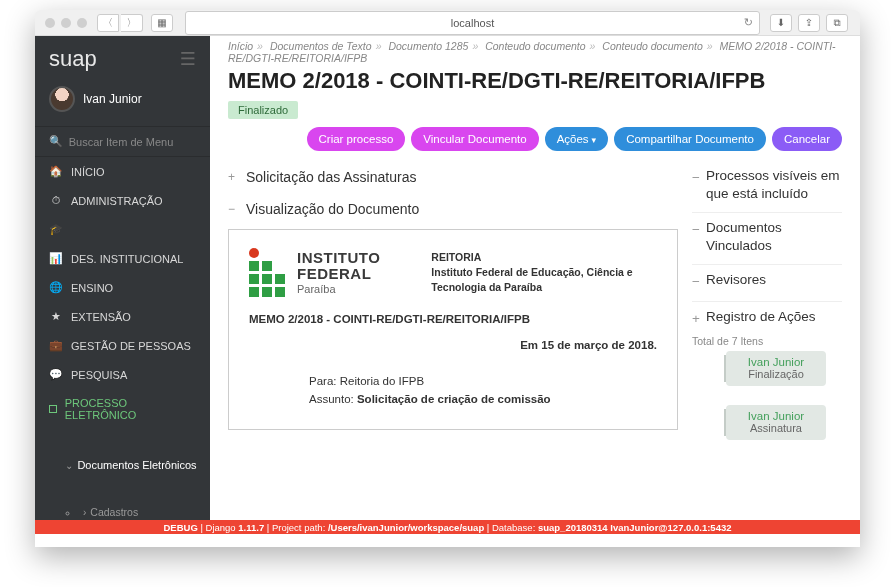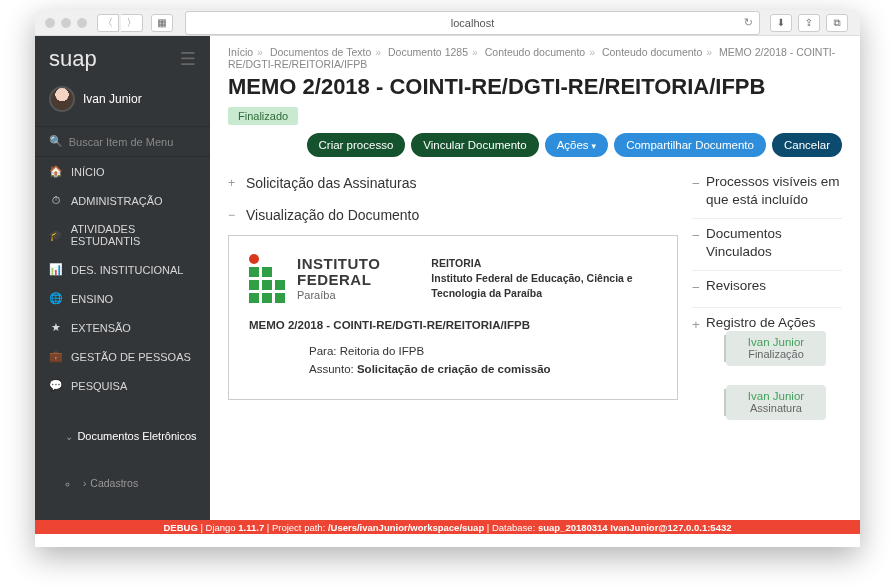--- a/index.html
+++ b/index.html
@@ -35,30 +35,30 @@
 .sq { width: 8px; height: 8px; border: 1px solid #d8d8d8; display: inline-block; }
 .submenu { list-style: none; padding-left: 26px; }
 .submenu li { padding: 5px 10px 5px 4px; font-size: 11px; color: #999; cursor: pointer; margin-top: 25px; }
 .submenu li.sel { color: #fff; }
 .submenu li .chev { margin-right: 4px; color: #999; font-size: 10px; }
 .submenu .sub2 { padding-left: 18px; }
 .submenu .sub2 li { font-size: 10.5px; }
 .submenu .sub2 li.selgr { color: #d8b657; }
 
 .main { flex: 1; background: #fff; overflow: hidden; position: relative; }
-.breadcrumb { padding: 10px 18px 2px; font-size: 10.5px; color: #888; }
+.breadcrumb { padding: 4px 18px 2px; font-size: 10.5px; color: #888; font-style: italic; }
 .breadcrumb span.sep { margin: 0 4px; color: #bbb; }
 .page-title { padding: 2px 18px 6px; font-size: 22px; font-weight: 700; color: #222; }
 .status-row { padding: 0 18px 8px; }
 .status-badge { display: inline-block; background: #c9ead0; color: #2f6b3a; font-size: 11px; padding: 3px 10px; border-radius: 2px; }
 .action-row { display: flex; justify-content: flex-end; gap: 6px; padding: 0 18px 10px; flex-wrap: wrap; }
 .btn { font-size: 11.5px; padding: 6px 12px; border-radius: 14px; color: #fff; cursor: pointer; border: none; }
-.btn-green { background: #14532d; }
+.btn-green { background: #d946ef; }
 .btn-blue { background: #2f8edb; }
-.btn-red { background: #0c4a6e; }
+.btn-red { background: #8b5cf6; }
 .btn .caret { margin-left: 3px; font-size: 9px; }
 
 .content-row { display: flex; padding: 0 18px; gap: 14px; }
 .left-col { flex: 1; min-width: 0; }
 .right-col { width: 150px; }
 
 .section-head { display: flex; align-items: center; gap: 8px; font-size: 14px; color: #333; padding: 8px 0; cursor: pointer; }
 .section-head .tg { color: #999; font-size: 12px; width: 10px; }
 
 .doc-preview { border: 1px solid #ccc; padding: 18px 20px; font-size: 12px; color: #333; margin-top: 4px; }
@@ -139,41 +139,44 @@
         <li>
             <span class="mi">🏠</span>
             <span>INÍCIO</span>
           </li>
         <li>
             <span class="mi">⏱</span>
             <span>ADMINISTRAÇÃO</span>
           </li>
         <li>
             <span class="mi">🎓</span>
-            <span>ATIVIDADES ESTUDANTIS</span>
           </li>
         <li>
             <span class="mi">📊</span>
             <span>DES. INSTITUCIONAL</span>
           </li>
         <li>
             <span class="mi">🌐</span>
             <span>ENSINO</span>
           </li>
         <li>
             <span class="mi">★</span>
             <span>EXTENSÃO</span>
           </li>
         <li>
             <span class="mi">💼</span>
             <span>GESTÃO DE PESSOAS</span>
           </li>
         <li>
             <span class="mi">💬</span>
             <span>PESQUISA</span>
+          </li>
+        <li class="active">
+            <span class="sq"></span>
+            <span>PROCESSO ELETRÔNICO</span>
           </li>
       </ul>
       <ul class="submenu">
         <li class="sel"><span class="chev">⌄</span><span>Documentos Eletrônicos</span></li>
         <ul class="sub2">
           <li><span class="chev">›</span><span>Cadastros</span></li>
           <li class="selgr"><span>Documentos</span></li>
         </ul>
       </ul>
     </div>
@@ -230,20 +233,21 @@
                   <div class="big">INSTITUTO FEDERAL</div>
                   <div class="small">Paraíba</div>
                 </div>
                 <div class="inst-desc">
                   <div>REITORIA</div>
                   <div>Instituto Federal de Educação, Ciência e Tecnologia da Paraíba</div>
                 </div>
               </div>
             </div>
             <div class="doc-title">MEMO 2/2018 - COINTI-RE/DGTI-RE/REITORIA/IFPB</div>
+            <div class="doc-date">Em 15 de março de 2018.</div>
             <div class="doc-body">
               <p class="para-to"><span class="lbl">Para:</span> <span class="val">Reitoria do IFPB</span></p>
               <p><span class="lbl">Assunto:</span> <span class="val">Solicitação de criação de comissão</span></p>
             </div>
           </div>
         </div>
 
         <div class="right-col">
           <div class="side-section">
             <div class="side-head">
@@ -261,20 +265,21 @@
             <div class="side-head">
                 <span class="tg">−</span>
                 <span>Revisores</span>
               </div>
           </div>
           <div class="side-section" style="border-bottom:none">
             <div class="side-head">
                 <span class="tg">+</span>
                 <span>Registro de Ações</span>
               </div>
+            <div class="side-total">Total de 7 Itens</div>
             <div class="log-item">
               <div class="ts"><span>15/03</span></div>
               <div class="ts"><span>02:54:45</span></div>
               <div class="log-tip">
                 <div class="nm">Ivan Junior</div>
                 <div class="act">Finalização</div>
               </div>
             </div>
             <div class="log-item" style="margin-top:22px">
               <div class="ts"><span>15/03</span></div>

